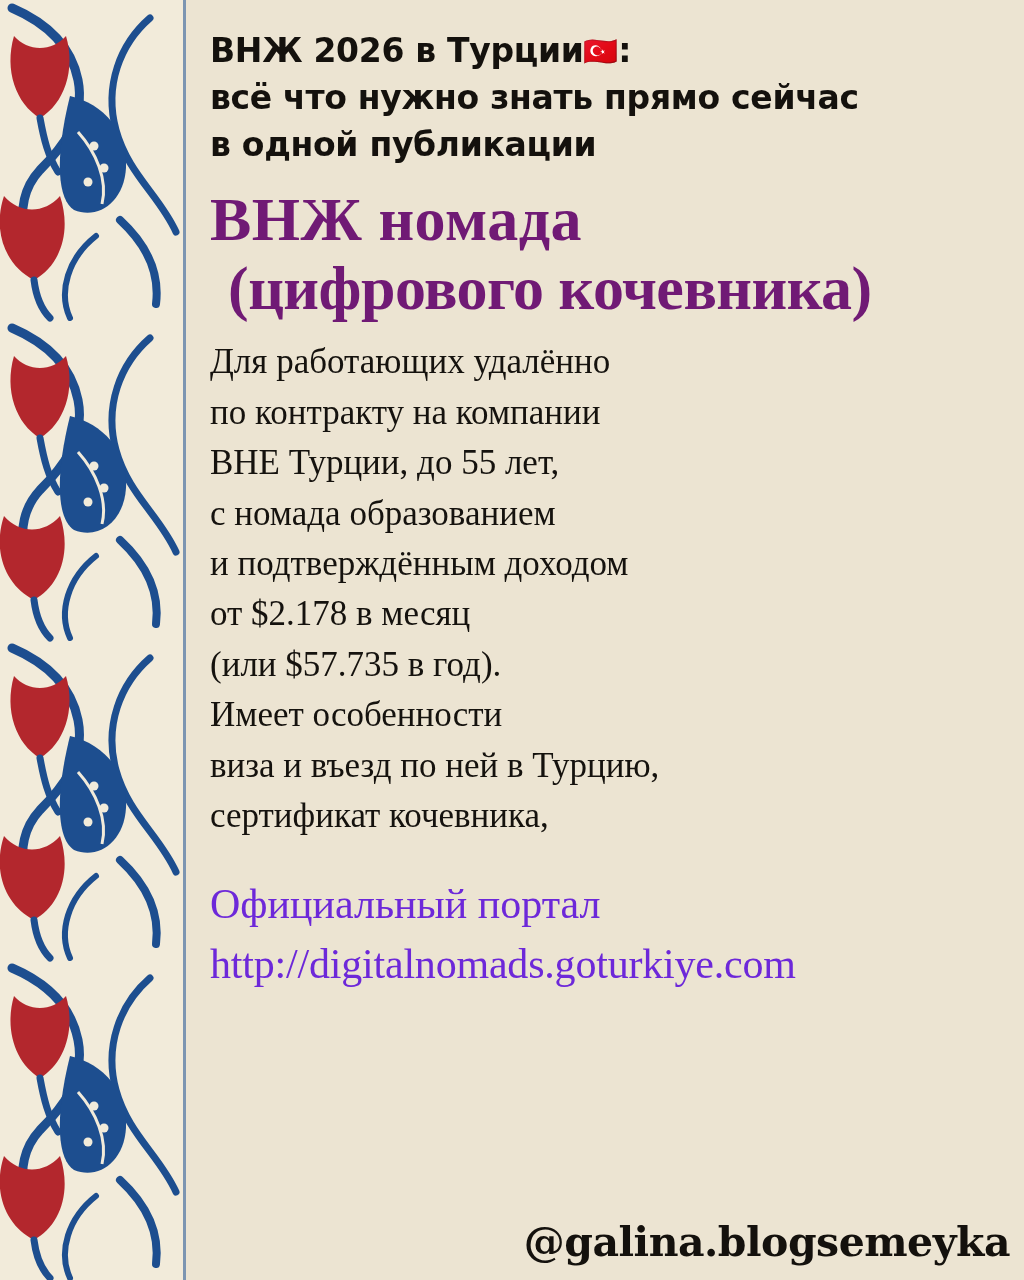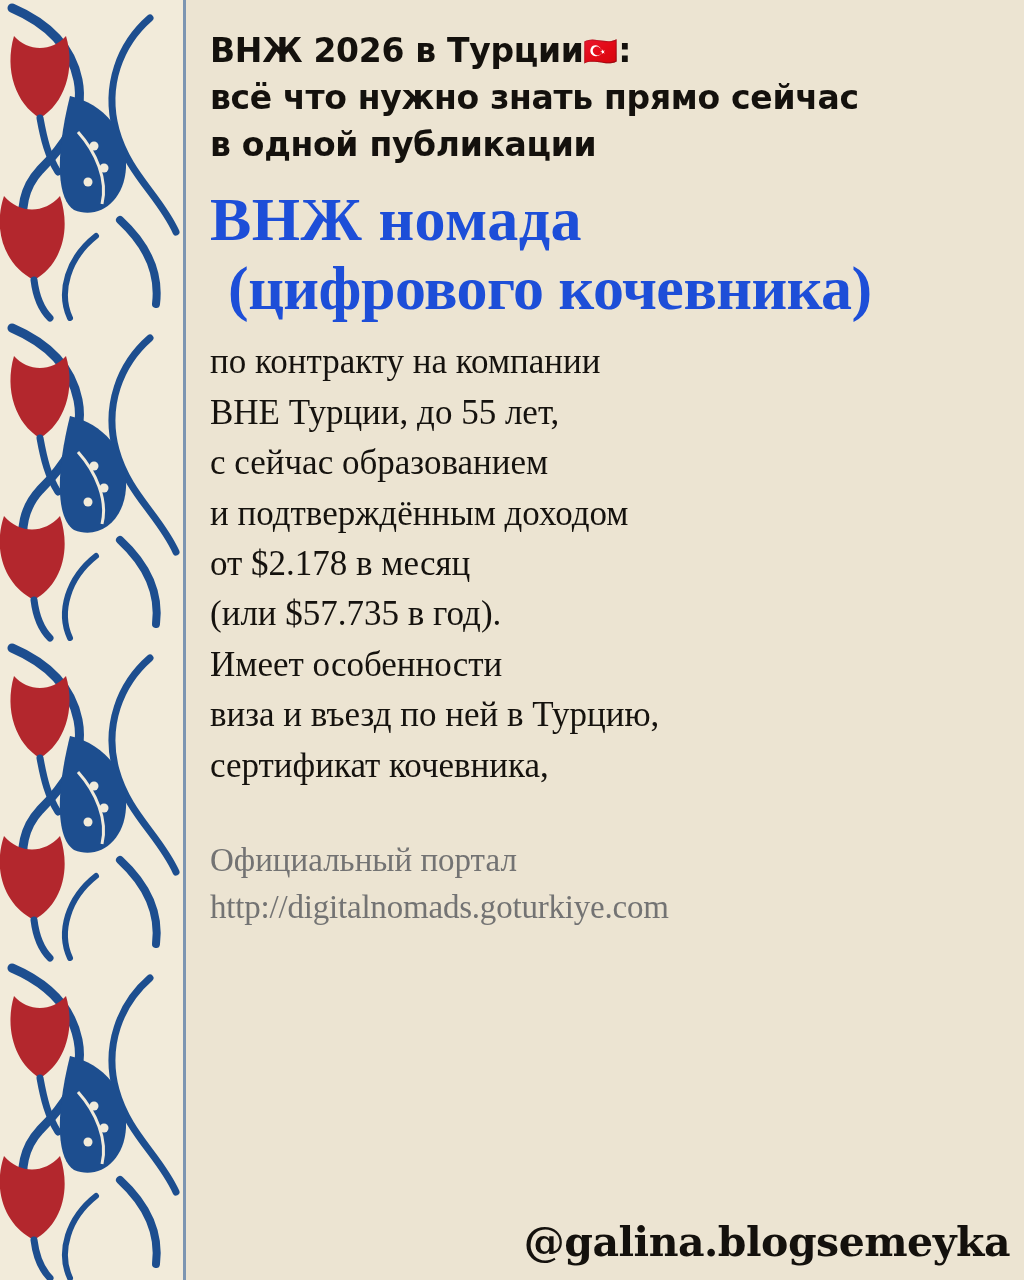--- a/index.html
+++ b/index.html
@@ -67,21 +67,21 @@
     font-size: 28px;
     vertical-align: 1px;
   }
 
   .headline {
     margin-top: 16px;
     font-family: "Liberation Serif", serif;
     font-weight: bold;
     font-size: 62px;
     line-height: 1.12;
-    color: #1d4ed8;
+    color: #701a75;
     letter-spacing: 0.5px;
   }
   .headline .l2 {
     display: block;
     letter-spacing: -0.5px;
     margin-left: 18px;
   }
 
   .body-text {
     margin-top: 14px;
@@ -89,25 +89,25 @@
     font-size: 35px;
     line-height: 1.44;
     color: #15120e;
   }
   .body-text .ln {
     display: block;
     white-space: nowrap;
   }
 
   .portal {
-    margin-top: 46px;
-    font-family: "Liberation Serif", serif;
-    font-size: 33px;
+    margin-top: 34px;
+    font-family: "Liberation Serif", serif;
+    font-size: 42px;
     line-height: 1.42;
-    color: #737373;
+    color: #6d28d9;
   }
   .portal .ln {
     display: block;
     white-space: nowrap;
   }
   .portal .url {
     letter-spacing: -0.2px;
   }
 
   .handle {
@@ -210,23 +210,24 @@
       <div>всё что нужно знать прямо сейчас</div>
       <div>в одной публикации</div>
     </div>
 
     <div class="headline">
       <span class="l1">ВНЖ номада</span>
       <span class="l2">(цифрового кочевника)</span>
     </div>
 
     <div class="body-text">
+      <span class="ln">Для работающих удалённо</span>
       <span class="ln">по контракту на компании</span>
       <span class="ln">ВНЕ Турции, до 55 лет,</span>
-      <span class="ln">с сейчас образованием</span>
+      <span class="ln">с номада образованием</span>
       <span class="ln">и подтверждённым доходом</span>
       <span class="ln">от $2.178 в месяц</span>
       <span class="ln">(или $57.735 в год).</span>
       <span class="ln">Имеет особенности</span>
       <span class="ln">виза и въезд по ней в Турцию,</span>
       <span class="ln">сертификат кочевника,</span>
     </div>
 
     <div class="portal">
       <span class="ln">Официальный портал</span>

